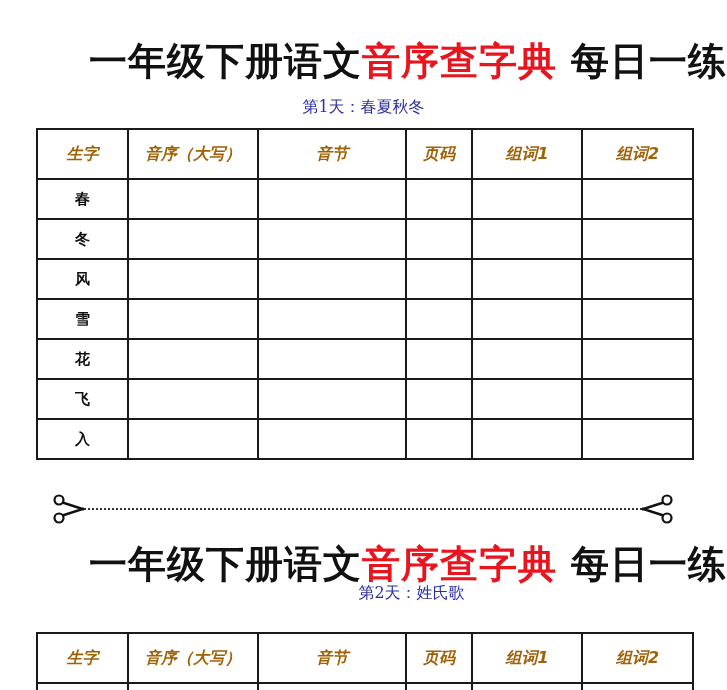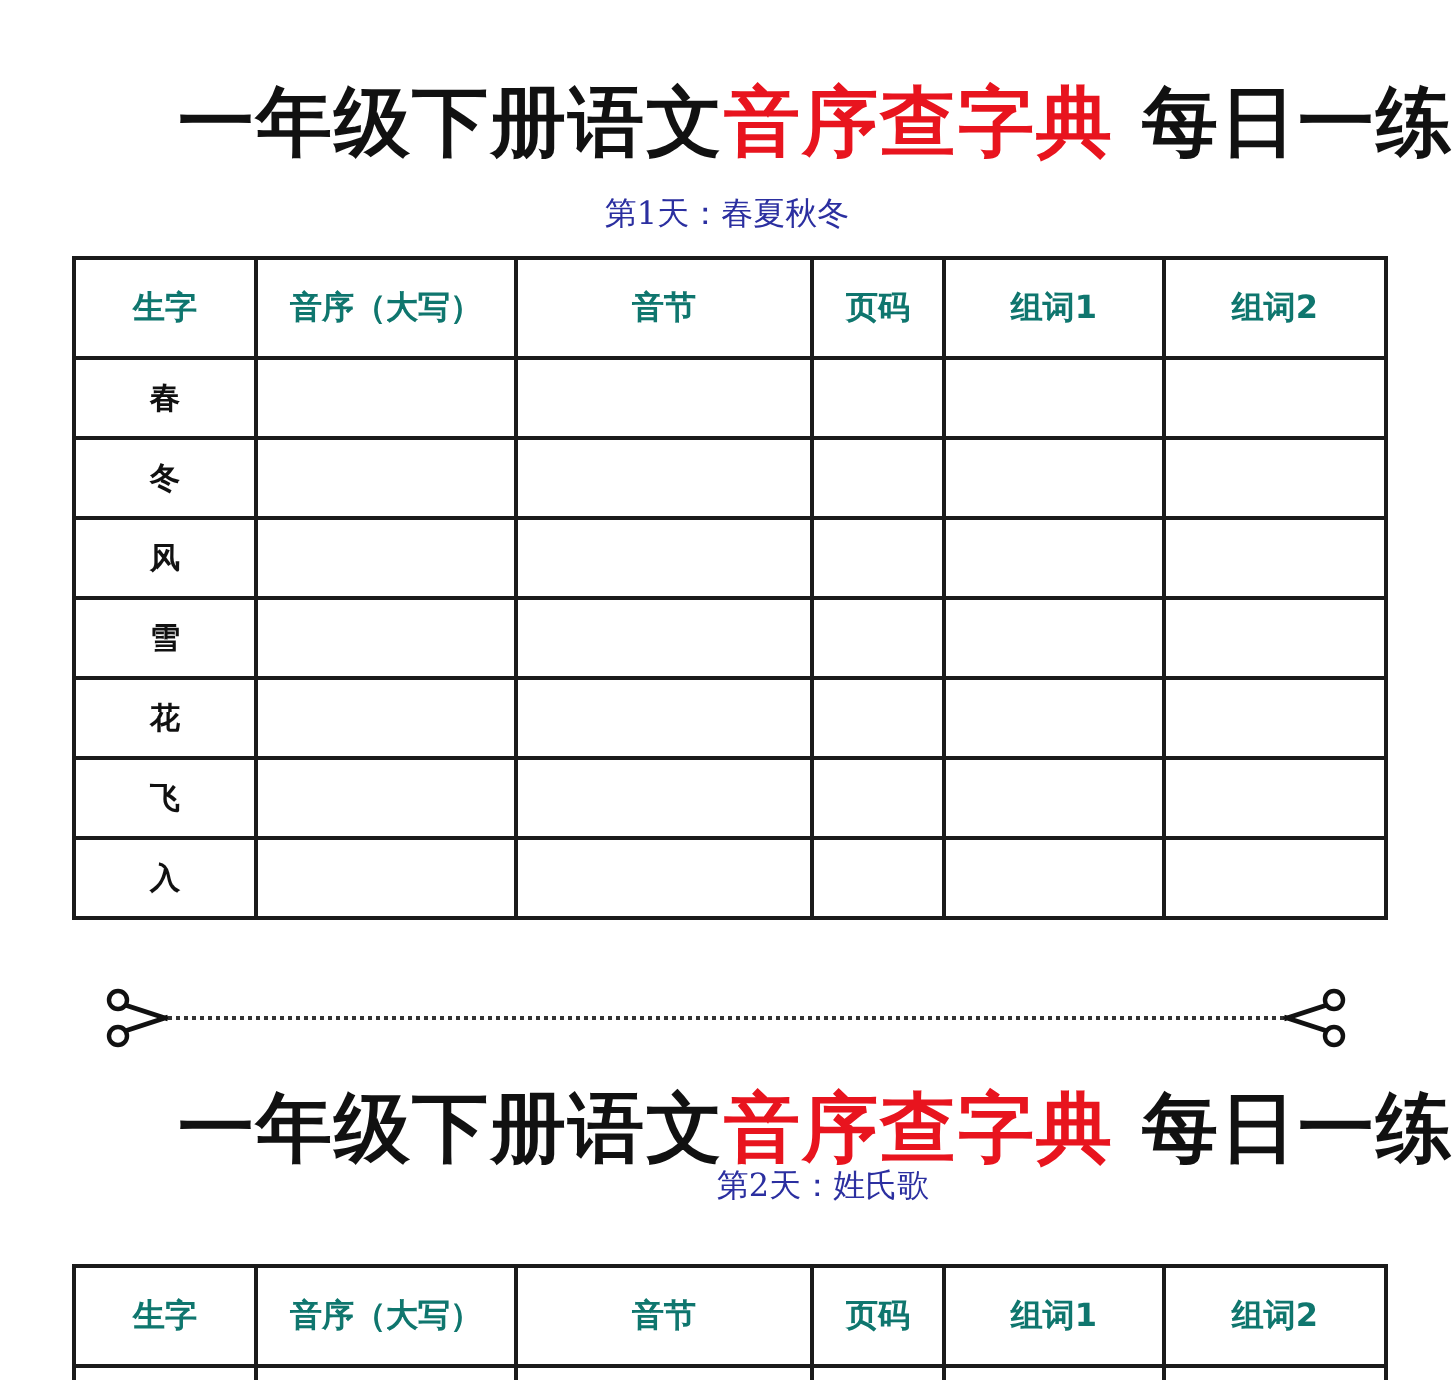--- a/index.html
+++ b/index.html
@@ -24,21 +24,21 @@
     }
     table.grid {
       position: absolute; left: 36px; border-collapse: collapse;
       table-layout: fixed; width: 656px;
     }
     table.grid td, table.grid th {
       border: 2px solid #1a1a1a; padding: 0; text-align: center;
       vertical-align: middle;
     }
     table.grid th {
-      height: 48px; color: #0f766e; font-size: 16px; font-weight: bold;
+      height: 48px; color: #a16207; font-size: 16px; font-weight: bold; font-style: italic;
     }
     table.grid td { height: 38px; font-size: 15px; font-weight: bold; color: #111; }
     .cutline {
       position: absolute; left: 52px; top: 494px; width: 622px; height: 30px;
     }
     .cutline .dots {
       position: absolute; left: 32px; right: 32px; top: 14px;
       border-top: 2px dotted #333;
     }
     .cutline .sc { position: absolute; top: 0; width: 34px; height: 30px; }

